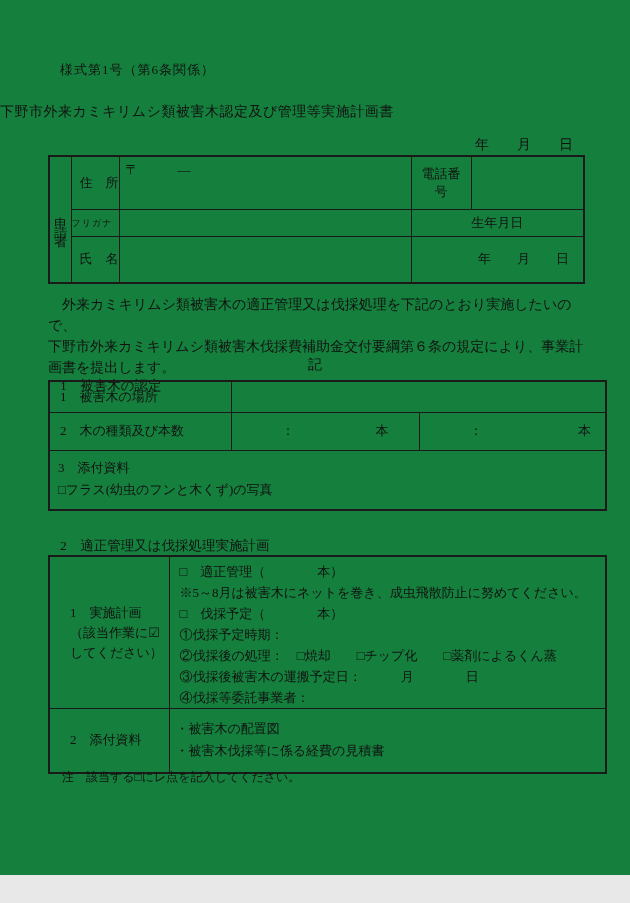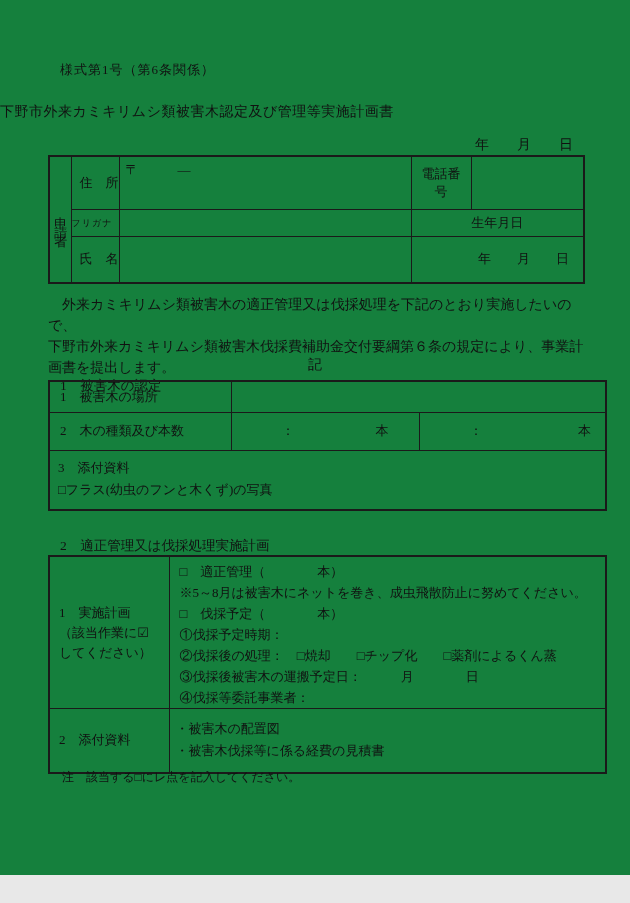--- a/index.html
+++ b/index.html
@@ -54,21 +54,21 @@
   #s1-table { left: 48px; top: 380px; }
   #s1-table td { padding-left: 10px; }
   #s1-table td.novpad { padding: 0; }
   .count-cell { display: flex; justify-content: space-between; align-items: center; }
   .count-cell-1 { padding: 0 30px 0 50px; }
   .count-cell-2 { padding: 0 14px 0 50px; }
   #s1-table td.attach { padding: 6px 10px 8px 8px; line-height: 22px; vertical-align: top; }
 
   
   #s2-table { left: 48px; top: 555px; }
-  #s2-table td.plan-lbl { padding-left: 9px; line-height: 20px; }
+  #s2-table td.plan-lbl { padding-left: 20px; line-height: 20px; }
   #s2-table td.plan-body { padding: 4px 4px 0 10px; line-height: 21px; vertical-align: top; margin-top: 8px; }
   #s2-table td.attach2-body { padding-left: 6px; line-height: 22px; }
 
   #footer-note { left: 62px; top: 769px; font-size: 12px; }
 </style>
 </head>
 <body>
 
 <div id="page">
 

